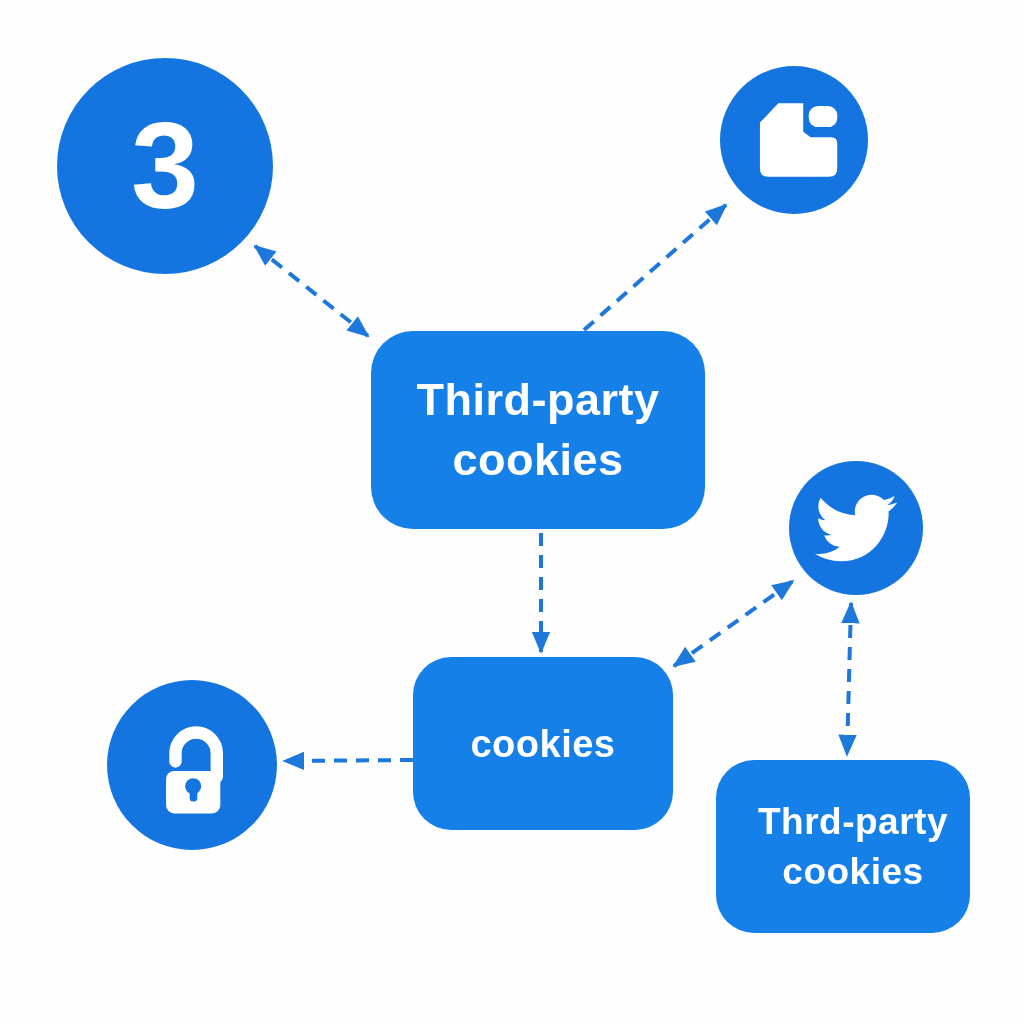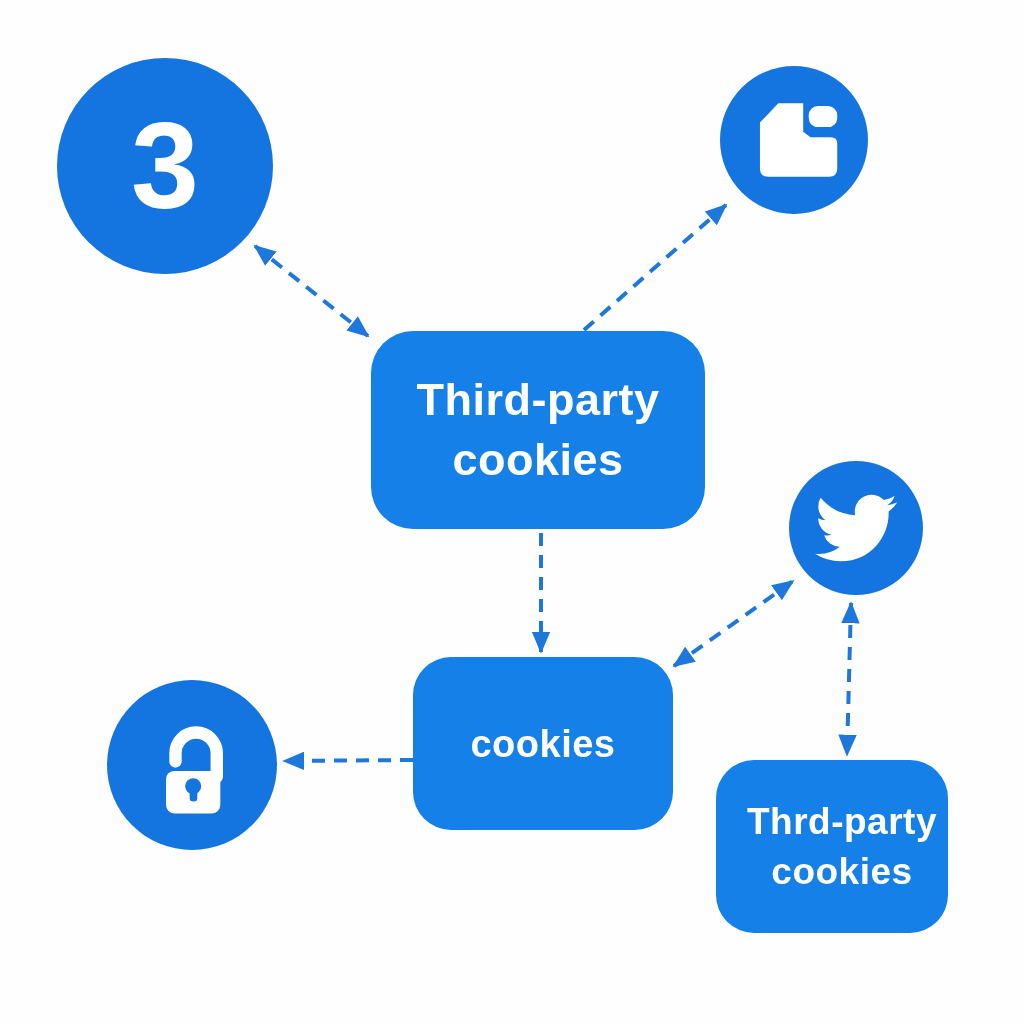--- a/index.html
+++ b/index.html
@@ -52,21 +52,21 @@
   .box-center{
     left:371px;top:331px;width:334px;height:198px;
     font-size:45px;line-height:60px;
   }
   .box-bottom-center{
     left:413px;top:657px;width:260px;height:173px;
     border-radius:38px;
     font-size:38px;line-height:50px;
   }
   .box-bottom-right{
-    left:716px;top:760px;width:232px;height:173px;
+    left:716px;top:760px;width:254px;height:173px;
     border-radius:38px;
     font-size:37px;line-height:50px;padding-left:20px;
   }
   .circle-step{
     left:57px;top:58px;width:216px;height:216px;
     font-size:122px;font-weight:700;
   }
   .circle-document{
     left:720px;top:66px;width:148px;height:148px;
   }

